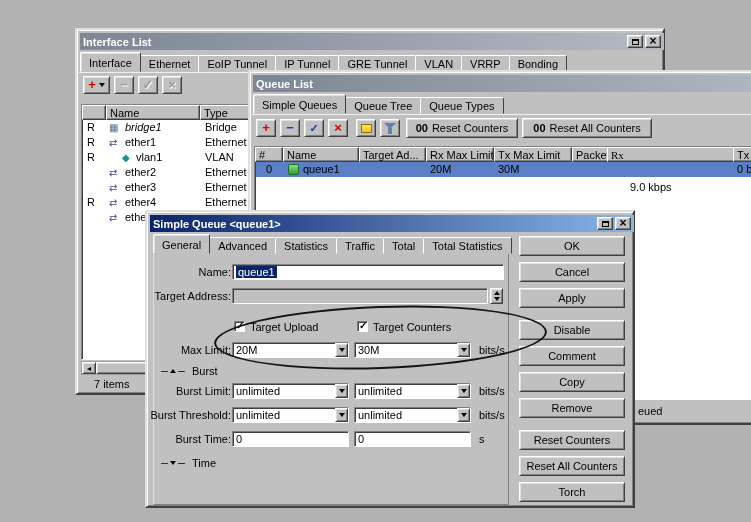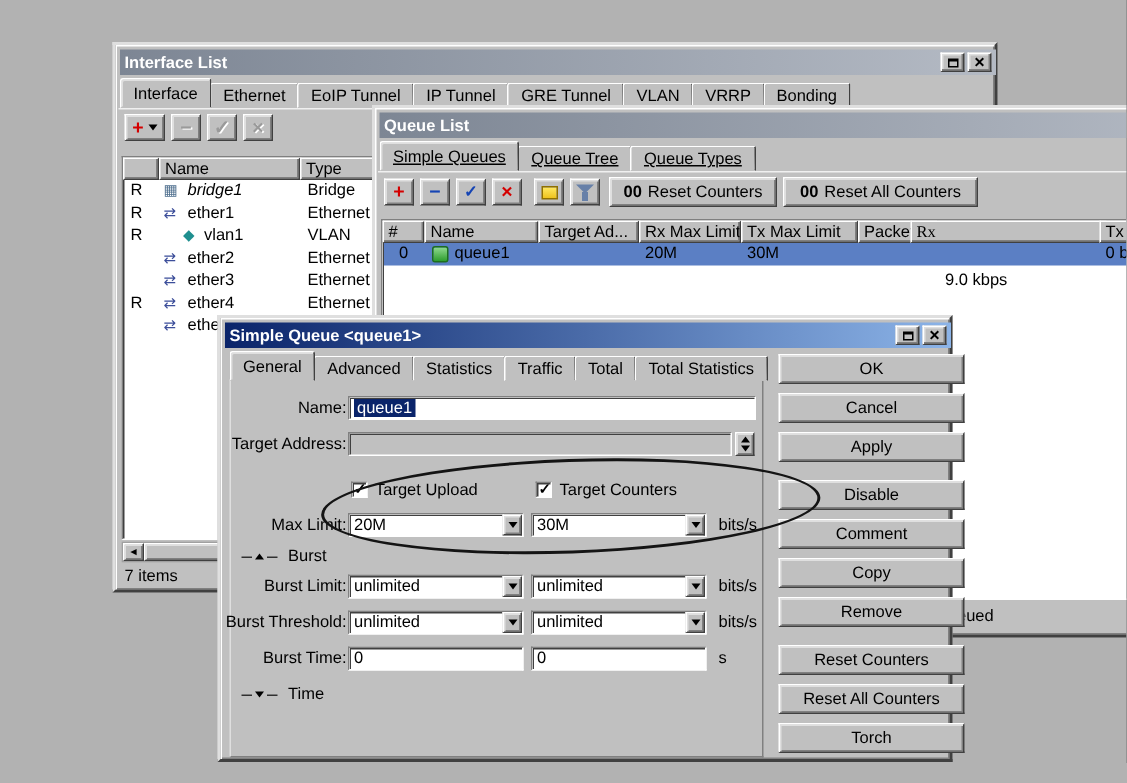--- a/index.html
+++ b/index.html
@@ -94,21 +94,21 @@
   .spin{ position:absolute; width:13px; height:16px; flex-direction:column; gap:2px; }
   .unit{ position:absolute; line-height:16px; }
   .cbwrap{ position:absolute; display:flex; align-items:center; height:13px; cursor:default; }
   .cb{ width:11px; height:11px; background:#fff; border:1px solid; border-color:#808080 #fff #fff #808080; box-shadow:inset 1px 1px 0 #404040; position:relative; }
   .cb.checked::after{ content:"✓"; position:absolute; left:1px; top:-2px; font-size:10px; font-weight:bold; }
   .cbwrap > .lbl{ margin-left:5px; }
   .sep{ position:absolute; display:flex; align-items:center; height:12px; }
   .sepline{ width:7px; height:1px; background:#303030; margin:0 2px; }
   .seplabel{ margin-left:5px; }
   .panel{ position:absolute; border:1px solid; border-color:#dfdfdf #808080 #808080 #dfdfdf; }
-  .dlg-btn{ position:absolute; left:372px; width:124px; height:20px; }
+  .dlg-btn{ position:absolute; left:372px; width:106px; height:20px; }
   .annotation-ellipse{
     position:absolute; left:67px; top:94px; width:333px; height:63px;
     border:2px solid #141414; border-radius:50%; transform:rotate(-2deg);
     pointer-events:none; z-index:50;
   }
 </style>
 </head>
 <body>
 
 <div id="screen">
@@ -202,31 +202,31 @@
       </div>
     </div>
 
     <div class="hscroll" style="left:4px; top:331px; width:582px;">
       <div class="btn sbtn" style="left:0;">
           <span>◄</span>
         </div>
       <div class="btn sthumb"></div>
     </div>
 
-    <div class="statusbar" style="left:3px; top:346px;text-align:right;">7 items</div>
+    <div class="statusbar" style="left:14px; top:346px;text-align:right;">7 items</div>
   </section>
 
   <section class="win" style="left:248px; top:70px; width:560px; height:355px; z-index:2;">
     <div class="titlebar inactive" style="width:554px;">
       <span>Queue List</span>
       <span class="tb-sp"></span>
 
     </div>
 
-    <div class="tabs" style="left:3px; top:22px;text-decoration:underline;">
+    <div class="tabs" style="left:3px; top:22px;">
       <div class="tab active">Simple Queues</div>
       <div class="tab">Queue Tree</div>
       <div class="tab">Queue Types</div>
     </div>
     <div class="tabline" style="left:2px; top:42px; width:552px;"></div>
 
     <div class="btn tool" style="left:6px;  top:47px;">
         <span class="glyph-plus">+</span>
       </div>
     <div class="btn tool" style="left:30px; top:47px;">

